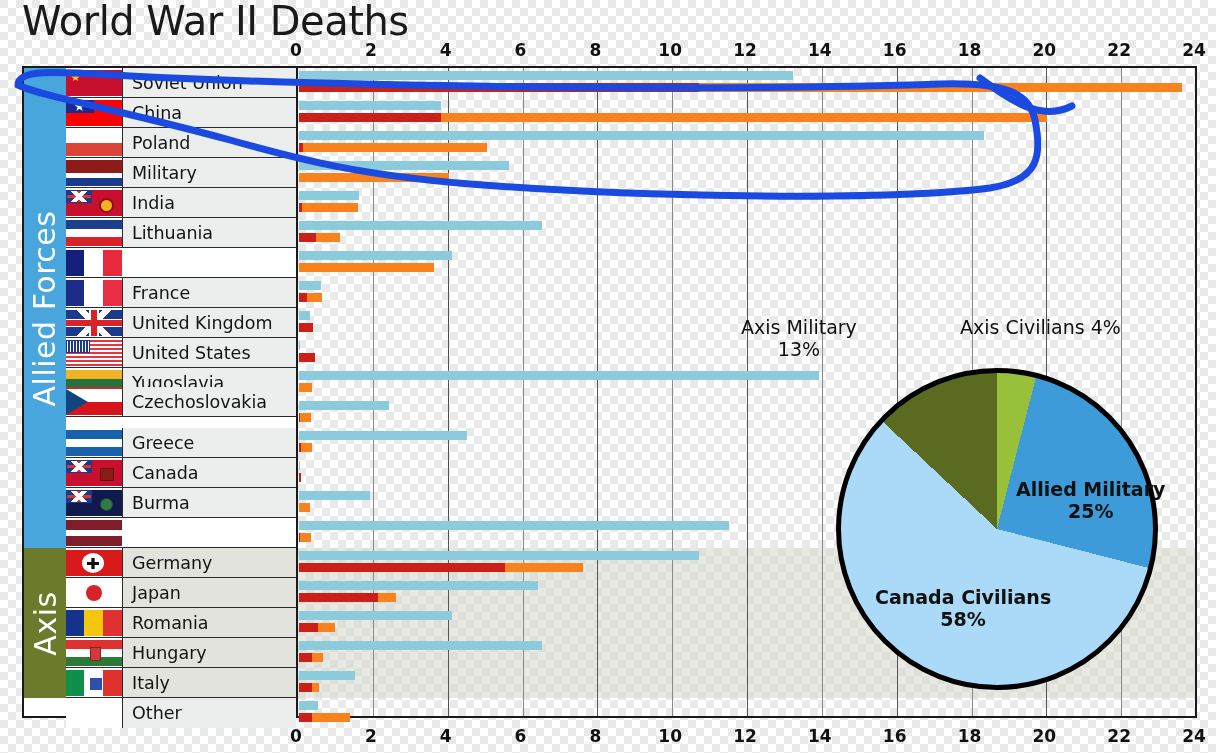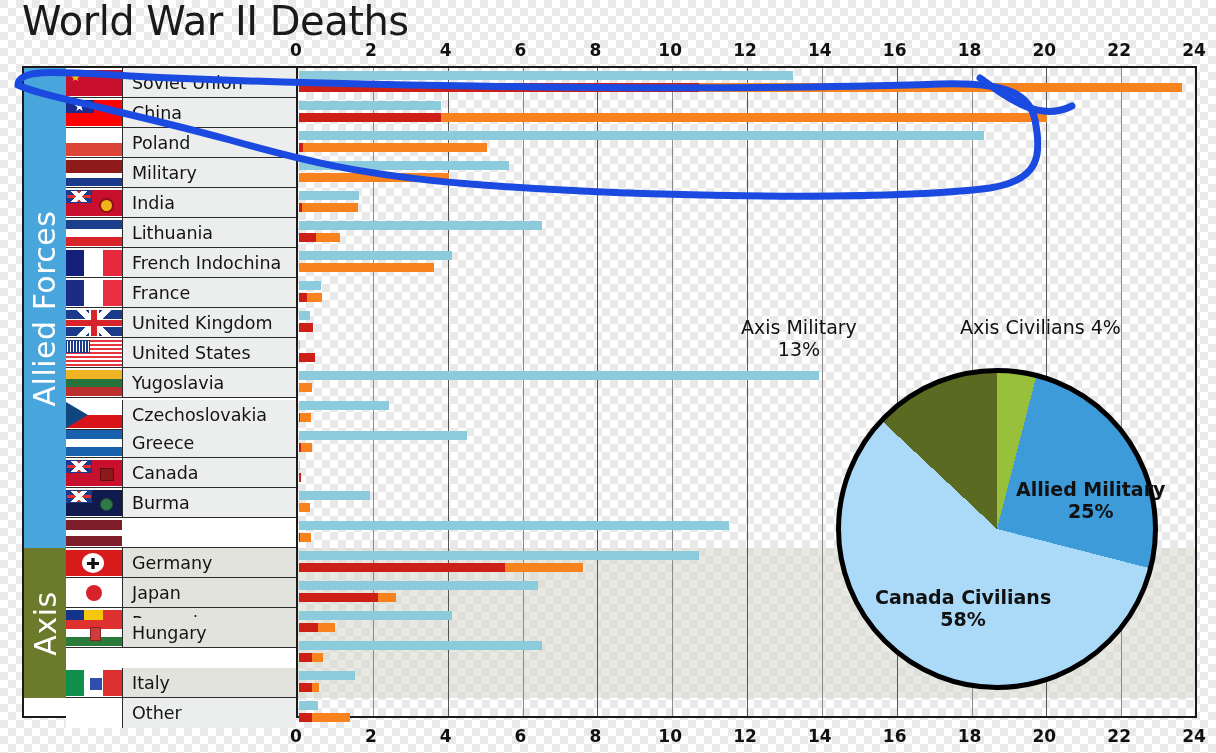--- a/index.html
+++ b/index.html
@@ -165,21 +165,20 @@
         <div class="lrow" style="top: 150px;">
           <div class="flagcell">
             <div style="position: absolute; left: 0px; top: 2px; width: 56px; height: 26px; background: linear-gradient(rgb(27, 63, 139) 0px, rgb(27, 63, 139) 34%, rgb(255, 255, 255) 34%, rgb(255, 255, 255) 67%, rgb(216, 35, 42) 67%, rgb(216, 35, 42) 100%);"></div>
           </div>
           <div class="lname">Lithuania</div>
         </div>
         <div class="lrow" style="top: 180px;">
           <div class="flagcell">
             <div style="position: absolute; left: 0px; top: 2px; width: 56px; height: 26px; background: linear-gradient(to right, rgb(21, 32, 122) 0px, rgb(21, 32, 122) 33%, rgb(255, 255, 255) 33%, rgb(255, 255, 255) 66%, rgb(232, 40, 60) 66%, rgb(232, 40, 60) 100%);"></div>
           </div>
-          <div class="lname">French Indochina</div>
         </div>
         <div class="lrow" style="top: 210px;">
           <div class="flagcell">
             <div style="position: absolute; left: 0px; top: 2px; width: 56px; height: 26px; background: linear-gradient(to right, rgb(27, 43, 134) 0px, rgb(27, 43, 134) 33%, rgb(255, 255, 255) 33%, rgb(255, 255, 255) 66%, rgb(234, 47, 69) 66%, rgb(234, 47, 69) 100%);"></div>
           </div>
           <div class="lname">France</div>
         </div>
         <div class="lrow" style="top: 240px;">
           <div class="flagcell">
             <div style="position: absolute; left: 0px; top: 2px; width: 56px; height: 26px; background: rgb(27, 58, 139);">
@@ -198,21 +197,21 @@
             </div>
           </div>
           <div class="lname">United States</div>
         </div>
         <div class="lrow" style="top: 300px;">
           <div class="flagcell">
             <div style="position: absolute; left: 0px; top: 2px; width: 56px; height: 26px; background: linear-gradient(rgb(240, 179, 35) 0px, rgb(240, 179, 35) 34%, rgb(38, 113, 60) 34%, rgb(38, 113, 60) 67%, rgb(189, 47, 47) 67%, rgb(189, 47, 47) 100%);"></div>
           </div>
           <div class="lname">Yugoslavia</div>
         </div>
-        <div class="lrow" style="top: 332px;">
+        <div class="lrow" style="top: 319px;">
           <div class="flagcell">
             <div style="position: absolute; left: 0px; top: 2px; width: 56px; height: 26px; background: linear-gradient(rgb(255, 255, 255) 0px, rgb(255, 255, 255) 50%, rgb(215, 20, 26) 50%, rgb(215, 20, 26) 100%);">
               <div style="position: absolute; left: 0px; top: 0px; width: 0px; height: 0px; border-top: 13px solid transparent; border-bottom: 13px solid transparent; border-left: 22px solid rgb(17, 69, 126);"></div>
             </div>
           </div>
           <div class="lname">Czechoslovakia</div>
         </div>
         <div class="lrow" style="top: 360px;">
           <div class="flagcell">
             <div style="position: absolute; left: 0px; top: 2px; width: 56px; height: 26px; background: linear-gradient(rgb(24, 97, 173) 0px, rgb(24, 97, 173) 33%, rgb(255, 255, 255) 33%, rgb(255, 255, 255) 66%, rgb(24, 97, 173) 66%, rgb(24, 97, 173) 100%);"></div>
@@ -260,21 +259,21 @@
             </div>
           </div>
           <div class="lname">Japan</div>
         </div>
         <div class="lrow axisrow" style="top: 540px;">
           <div class="flagcell">
             <div style="position: absolute; left: 0px; top: 2px; width: 56px; height: 26px; background: linear-gradient(to right, rgb(20, 51, 140) 0px, rgb(20, 51, 140) 33%, rgb(244, 198, 12) 33%, rgb(244, 198, 12) 66%, rgb(224, 49, 49) 66%, rgb(224, 49, 49) 100%);"></div>
           </div>
           <div class="lname">Romania</div>
         </div>
-        <div class="lrow axisrow" style="top: 550px;">
+        <div class="lrow axisrow" style="top: 570px;">
           <div class="flagcell">
             <div style="position: absolute; left: 0px; top: 2px; width: 56px; height: 26px; background: linear-gradient(rgb(224, 49, 49) 0px, rgb(224, 49, 49) 34%, rgb(255, 255, 255) 34%, rgb(255, 255, 255) 67%, rgb(42, 122, 58) 67%, rgb(42, 122, 58) 100%);">
               <div style="position: absolute; left: 24px; top: 7px; width: 9px; height: 12px; background: rgb(207, 58, 58); border: 1px solid rgb(138, 32, 32);"></div>
             </div>
           </div>
           <div class="lname">Hungary</div>
         </div>
         <div class="lrow axisrow" style="top: 600px;">
           <div class="flagcell">
             <div style="position: absolute; left: 0px; top: 2px; width: 56px; height: 26px; background: linear-gradient(to right, rgb(15, 143, 74) 0px, rgb(15, 143, 74) 33%, rgb(255, 255, 255) 33%, rgb(255, 255, 255) 66%, rgb(224, 49, 49) 66%, rgb(224, 49, 49) 100%);">

